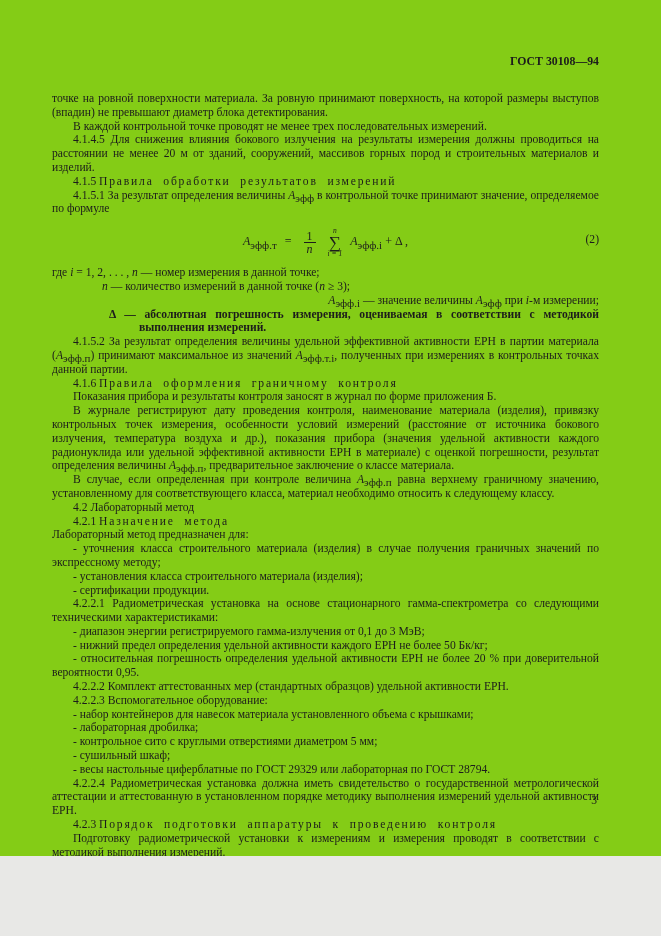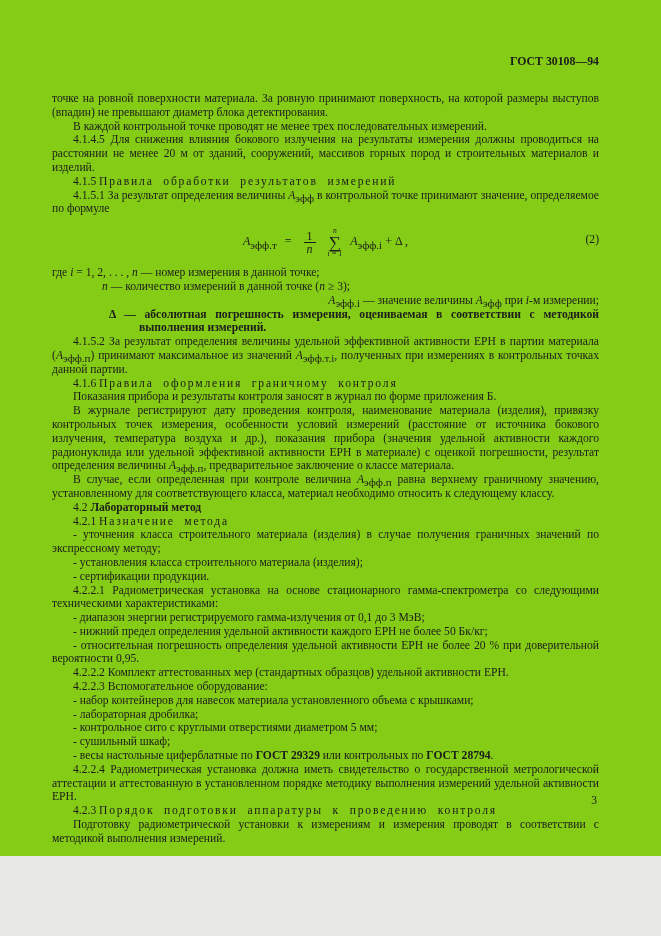--- a/index.html
+++ b/index.html
@@ -16,21 +16,21 @@
   .content{
     position:absolute;left:52px;right:62px;top:92px;
     text-align:justify;hyphens:auto;
   }
   .blk{margin:0;text-align:justify;}
   .ind{text-indent:21px;}
   .def-n{margin-left:50px;text-align:left;}
   .def-a{margin-left:31px;text-align:right;}
   .def-d{margin-left:87px;text-indent:-30px;font-weight:bold;}
   .it{font-style:italic;}
-  .b{font-weight:bold;}
+  .b{font-weight:normal;}
   .sp{letter-spacing:1.8px;word-spacing:5px;}
   sub{font-size:11px;line-height:0;}
   
   .formula-row{position:relative;margin:7px 0 5px 0;min-height:38px;}
   .formula-center{text-align:center;font-size:12px;padding-top:4px;}
   .fvar{font-style:italic;}
   .feq{margin:0 5px;}
   .frac{display:inline-block;vertical-align:middle;text-align:center;margin:0 4px;line-height:12px;}
   .frac .num{display:block;border-bottom:1px solid #1c1c1c;padding:0 3px;}
   .frac .den{display:block;}
@@ -71,34 +71,35 @@
         <p class="blk def-n"><span class="it">n</span><span> — количество измерений в данной точке (</span><span class="it">n</span><span> ≥ 3);</span></p>
         <p class="blk def-a"><span class="it">A</span><sub>эфф.i</sub><span> — значение величины </span><span class="it">A</span><sub>эфф</sub><span> при </span><span class="it">i</span><span>-м измерении;</span></p>
         <p class="blk def-d"><span>Δ — абсолютная погрешность измерения, оцениваемая в соответствии с методикой выполнения измерений.</span></p>
         <p class="blk ind"><span>4.1.5.2 За результат определения величины удельной эффективной активности ЕРН в партии материала (</span><span class="it">A</span><sub>эфф.п</sub><span>) принимают максимальное из значений </span><span class="it">A</span><sub>эфф.т.i</sub><span>, полученных при измерениях в контрольных точках данной партии.</span></p>
         <p class="blk ind"><span>4.1.6 </span><span class="sp">Правила оформления граничному контроля</span></p>
         <p class="blk ind"><span>Показания прибора и результаты контроля заносят в журнал по форме приложения Б.</span></p>
         <p class="blk ind"><span>В журнале регистрируют дату проведения контроля, наименование материала (изделия), привязку контрольных точек измерения, особенности условий измерений (расстояние от источника бокового излучения, температура воздуха и др.), показания прибора (значения удельной активности каждого радионуклида или удельной эффективной активности ЕРН в материале) с оценкой погрешности, результат определения величины </span><span class="it">A</span><sub>эфф.п</sub><span>, предварительное заключение о классе материала.</span></p>
         <p class="blk ind"><span>В случае, если определенная при контроле величина </span><span class="it">A</span><sub>эфф.п</sub><span> равна верхнему граничному значению, установленному для соответствующего класса, материал необходимо относить к следующему классу.</span></p>
         <p class="blk ind"><span>4.2 </span><span class="b">Лабораторный метод</span></p>
         <p class="blk ind"><span>4.2.1 </span><span class="sp">Назначение метода</span></p>
+        <p class="blk "><span>Лабораторный метод предназначен для:</span></p>
         <p class="blk ind"><span>- уточнения класса строительного материала (изделия) в случае получения граничных значений по экспрессному методу;</span></p>
         <p class="blk ind"><span>- установления класса строительного материала (изделия);</span></p>
         <p class="blk ind"><span>- сертификации продукции.</span></p>
         <p class="blk ind"><span>4.2.2.1 Радиометрическая установка на основе стационарного гамма-спектрометра со следующими техническими характеристиками:</span></p>
         <p class="blk ind"><span>- диапазон энергии регистрируемого гамма-излучения от 0,1 до 3 МэВ;</span></p>
         <p class="blk ind"><span>- нижний предел определения удельной активности каждого ЕРН не более 50 Бк/кг;</span></p>
         <p class="blk ind"><span>- относительная погрешность определения удельной активности ЕРН не более 20 % при доверительной вероятности 0,95.</span></p>
         <p class="blk ind"><span>4.2.2.2 Комплект аттестованных мер (стандартных образцов) удельной активности ЕРН.</span></p>
         <p class="blk ind"><span>4.2.2.3 Вспомогательное оборудование:</span></p>
         <p class="blk ind"><span>- набор контейнеров для навесок материала установленного объема с крышками;</span></p>
         <p class="blk ind"><span>- лабораторная дробилка;</span></p>
         <p class="blk ind"><span>- контрольное сито с круглыми отверстиями диаметром 5 мм;</span></p>
         <p class="blk ind"><span>- сушильный шкаф;</span></p>
-        <p class="blk ind"><span>- весы настольные циферблатные по </span><span class="b">ГОСТ 29329</span><span> или контрольных по </span><span class="b">ГОСТ 28794</span><span>.</span></p>
+        <p class="blk ind"><span>- весы настольные циферблатные по </span><span class="b">ГОСТ 29329</span><span> или лабораторная по </span><span class="b">ГОСТ 28794</span><span>.</span></p>
         <p class="blk ind"><span>4.2.2.4 Радиометрическая установка должна иметь свидетельство о государственной метрологической аттестации и аттестованную в установленном порядке методику выполнения измерений удельной активности ЕРН.</span></p>
         <p class="blk ind"><span>4.2.3 </span><span class="sp">Порядок подготовки аппаратуры к проведению контроля</span></p>
         <p class="blk ind"><span>Подготовку радиометрической установки к измерениям и измерения проводят в соответствии с методикой выполнения измерений.</span></p>
       </div>
   </div>
 
   <div class="page-number">3</div>
 </div>
 
 </body></html>

